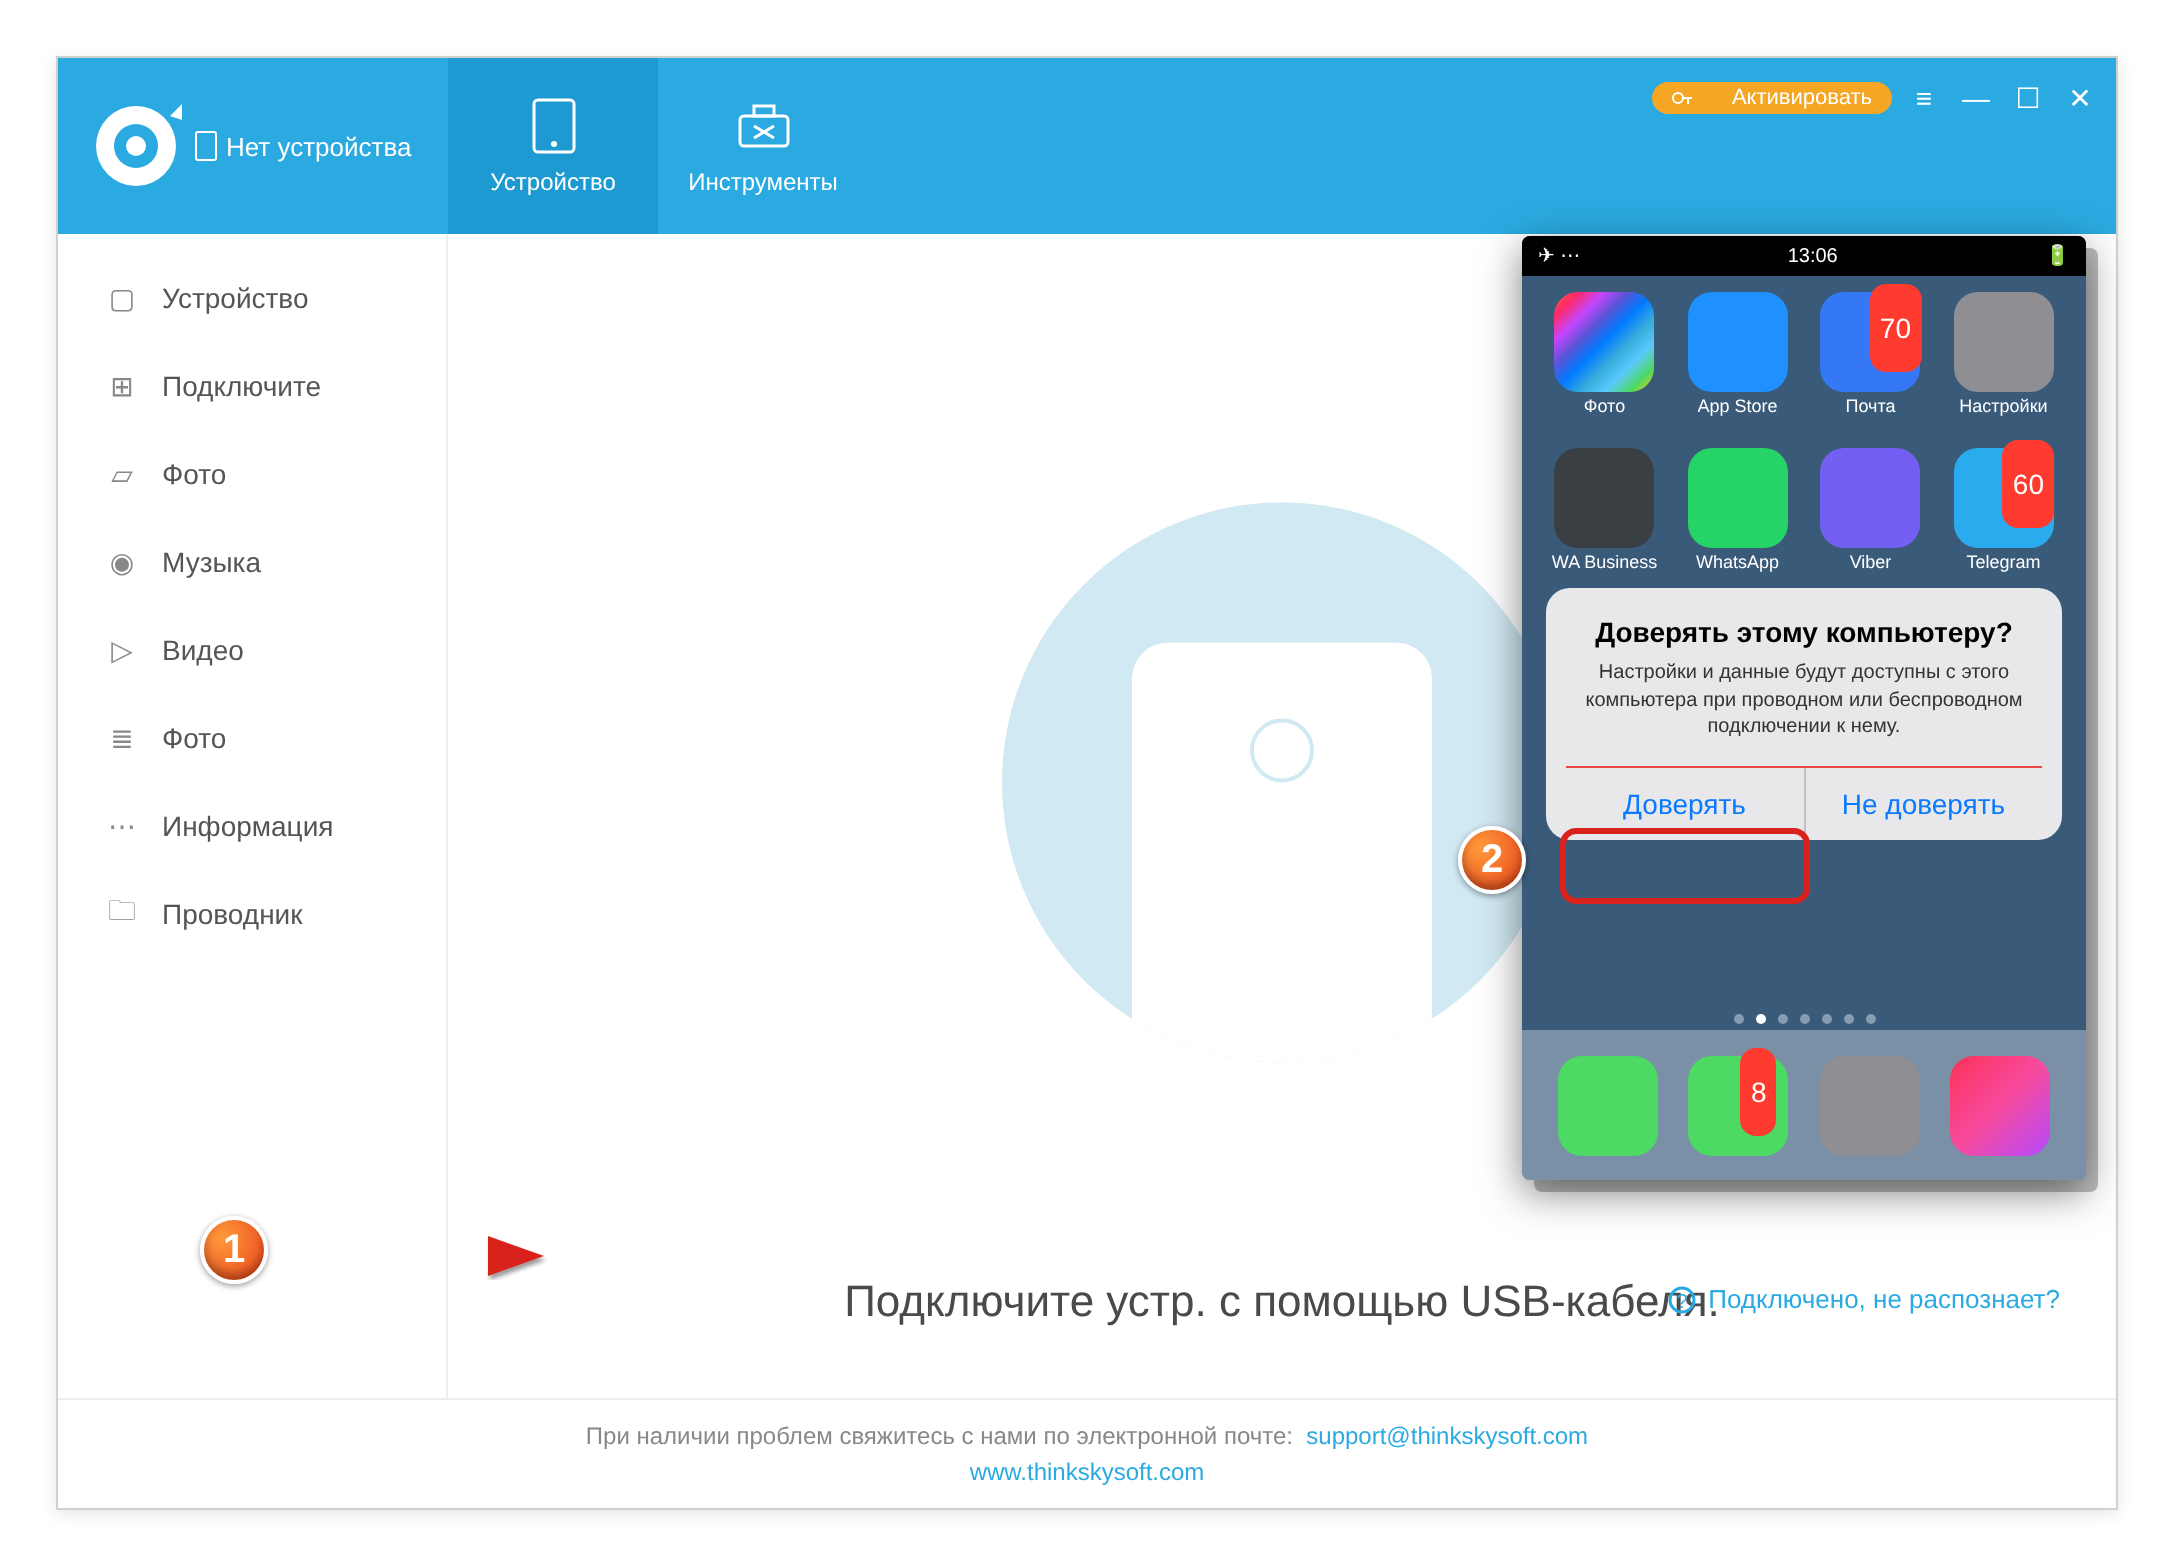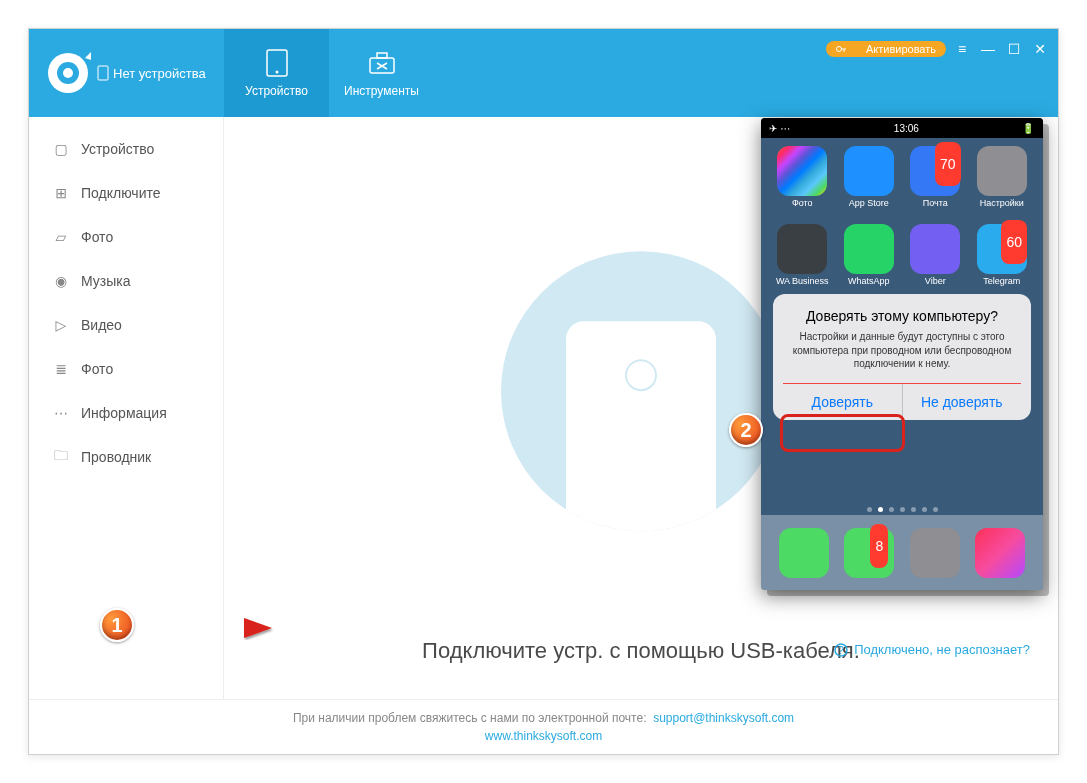--- a/index.html
+++ b/index.html
@@ -36,21 +36,21 @@
 .c1{left:100px;top:608px}
 .arrow{position:absolute;left:144px;top:618px;z-index:49}
 .phone-overlay{position:absolute;right:44px;top:118px;width:282px;height:472px;background:#3a5a7a;border-radius:4px;box-shadow:0 6px 20px rgba(0,0,0,.5),6px 6px 0 rgba(0,0,0,.25);z-index:40;overflow:hidden}
 .ph-status{height:20px;background:#000;color:#fff;font-size:10px;display:flex;align-items:center;justify-content:space-between;padding:0 8px}
 .ph-grid{display:grid;grid-template-columns:repeat(4,1fr);gap:4px;padding:8px 10px}
 .app{display:flex;flex-direction:column;align-items:center;gap:2px;position:relative}
 .app-icon{width:50px;height:50px;border-radius:12px;display:flex;align-items:center;justify-content:center;font-size:24px;color:#fff}
 .app-label{font-size:9px;color:#fff;text-align:center;white-space:nowrap;overflow:hidden;max-width:60px}
 .badge{position:absolute;top:-4px;right:6px;background:#ff3b30;color:#fff;font-size:14px;border-radius:8px;padding:14px 5px}
 .dialog{position:absolute;left:12px;right:12px;top:176px;background:#e8e8ea;border-radius:12px;padding:14px 10px 0;text-align:center}
-.dlg-title{font-size:14px;font-weight:400;color:#000;margin-bottom:6px}
+.dlg-title{font-size:14px;font-weight:700;color:#000;margin-bottom:6px}
 .dlg-text{font-size:10px;color:#333;line-height:1.35;padding:0 6px 12px}
 .dlg-btns{display:flex;border-top:1px solid #ef4444}
 .dlg-btn{flex:1;padding:10px 0;color:#0a7aff;font-size:14px;cursor:pointer}
 .dlg-btn:first-child{border-right:1px solid #c0c0c2;font-weight:400}
 .trust-hl{position:absolute;border:3px solid #d9221b;border-radius:8px;left:19px;top:296px;width:125px;height:38px;z-index:2}
 .c2{left:729px;top:413px;z-index:60}
 .dock{position:absolute;bottom:0;left:0;right:0;height:75px;background:rgba(200,210,220,.45);display:flex;align-items:center;justify-content:space-around;padding:0 10px}
 .pager{position:absolute;bottom:78px;left:0;right:0;display:flex;justify-content:center;gap:6px}
 .dot{width:5px;height:5px;border-radius:50%;background:rgba(255,255,255,.4)}
 .dot.active{background:#fff}

